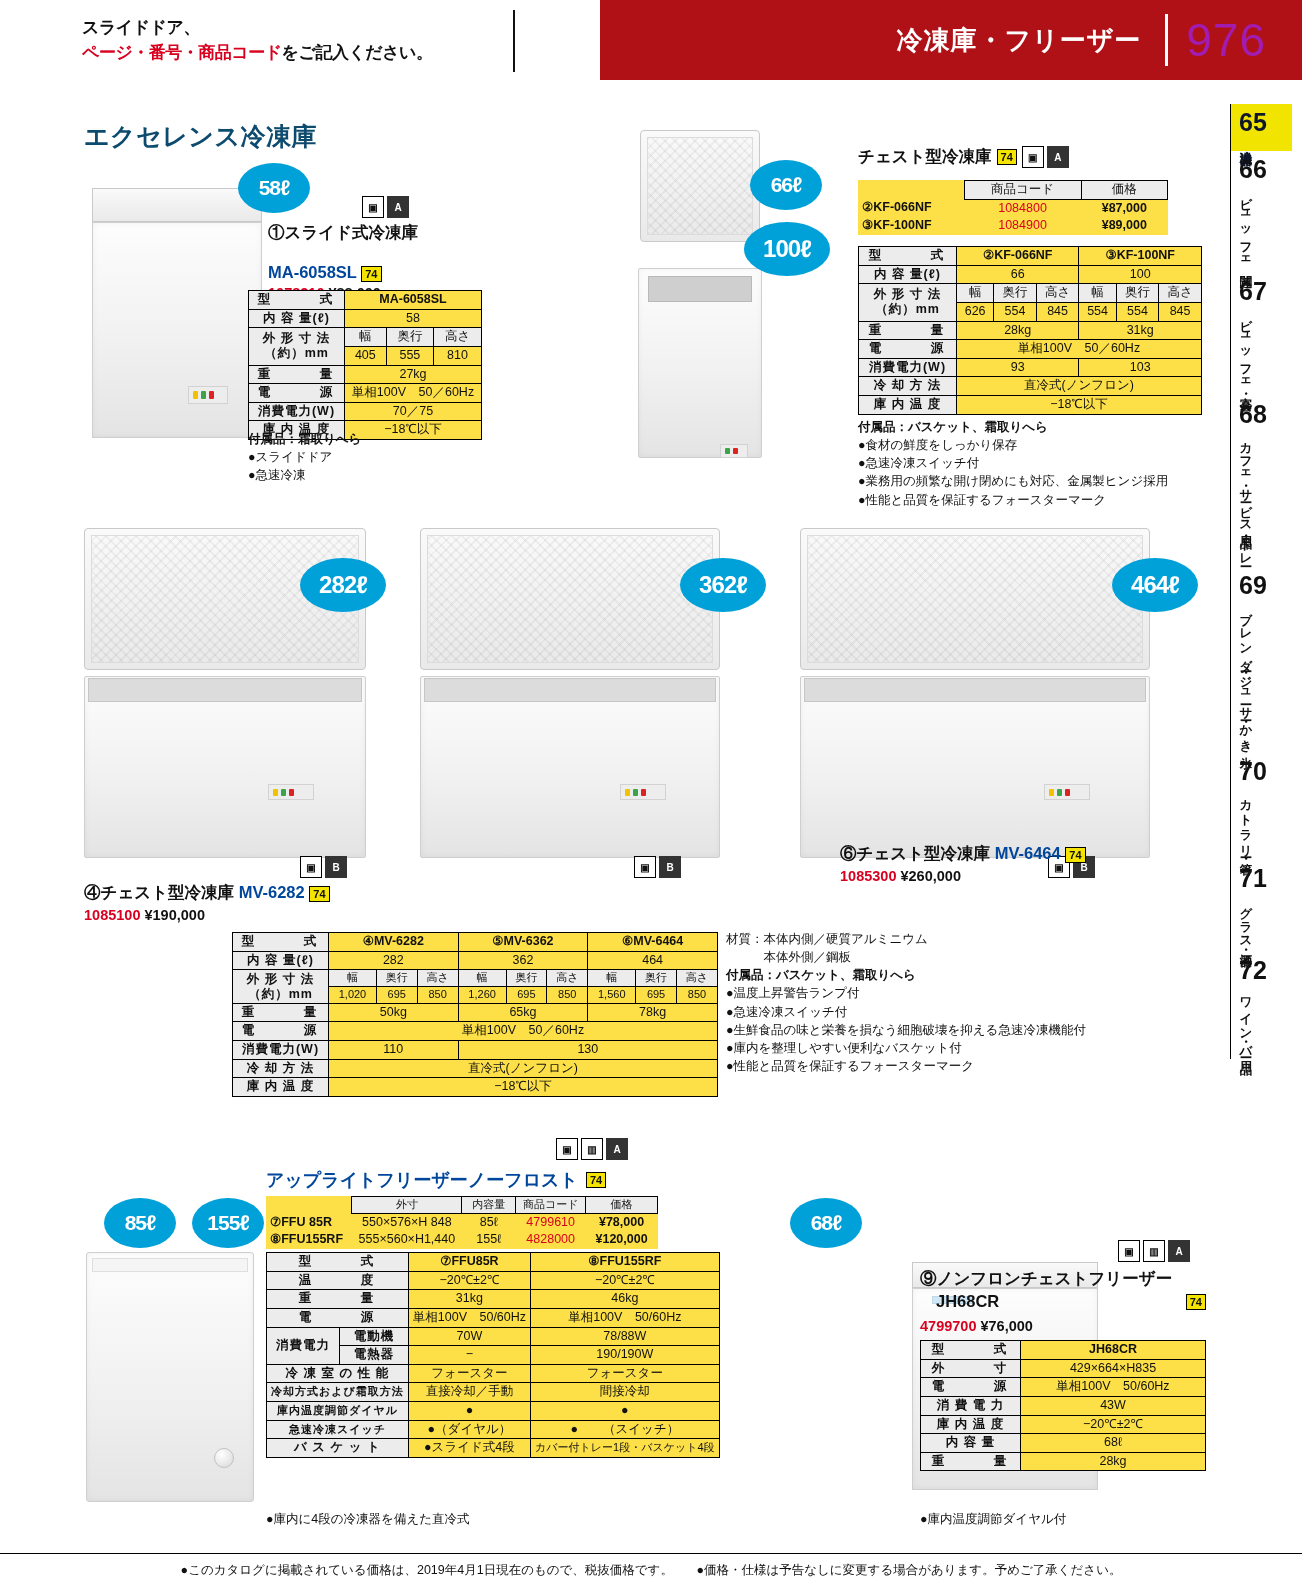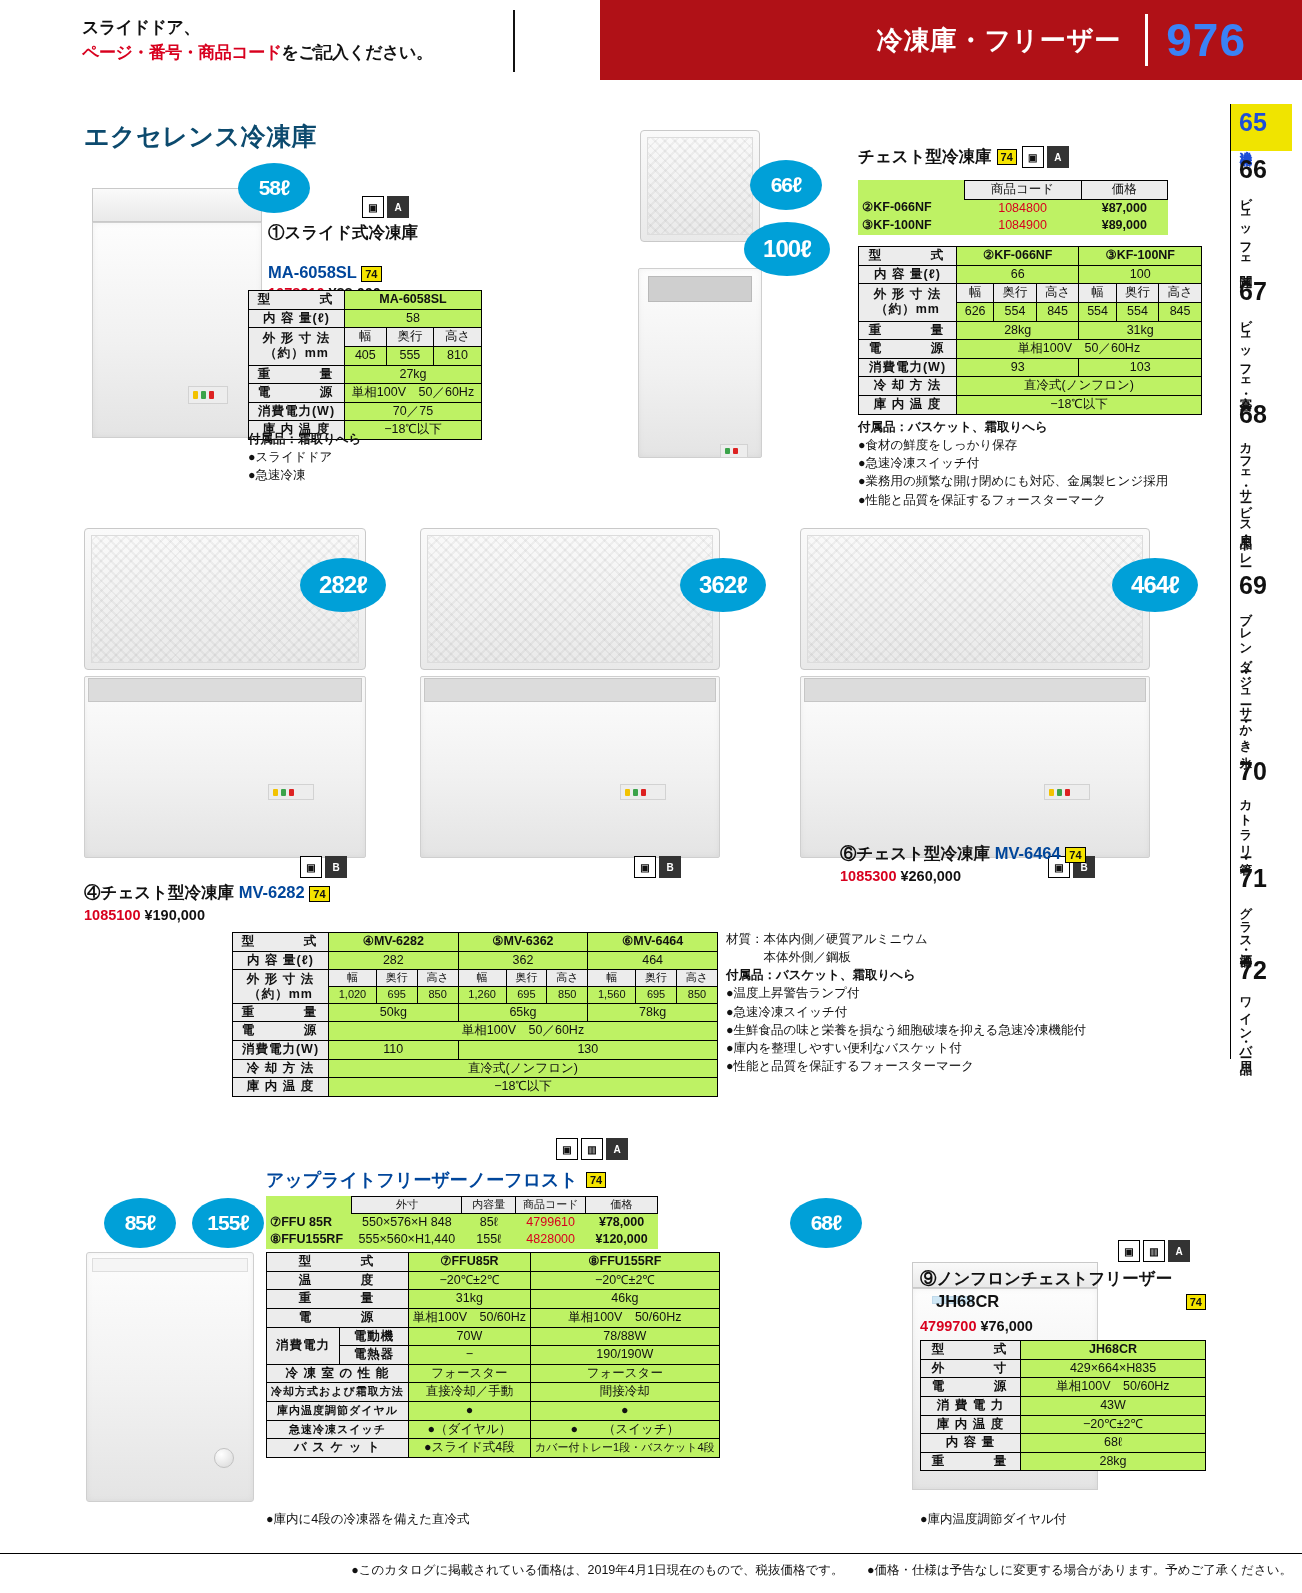--- a/index.html
+++ b/index.html
@@ -30,37 +30,37 @@
   }
   .hdr-bar-inner{
     position:absolute; left:600px; top:0; width:702px; height:80px;
     display:flex; align-items:center; justify-content:flex-end;
   }
   .hdr-cat {
     color:#ffffff; font-size:26px; font-weight:bold; letter-spacing:1px;
     margin-right:24px;
   }
   .hdr-sep { width:3px; height:52px; background:#ffffff; margin-right:18px;}
-  .hdr-page { color:#3b82f6; font-size:46px; font-weight:bold; margin-right:56px; letter-spacing:1px;}
+  .hdr-page { color:#a21caf; font-size:46px; font-weight:normal; margin-right:36px; letter-spacing:1px;}
 
   
   .rail { position:absolute; right:6px; top:104px; width:66px; }
   .rail-item {
     position:relative; width:62px; margin-bottom:0;
     border-left:1px solid #000;
     padding:6px 0 6px 8px;
   }
   .rail-num { font-size:25px; font-weight:bold; line-height:1; }
   .rail-txt {
     font-size:12.5px; font-weight:bold; line-height:1.12;
     writing-mode:vertical-rl; text-orientation:upright;
     margin-top:6px; letter-spacing:1px;
   }
   .rail-item.active { background:#f0e400; }
-  .rail-item.active .rail-num,.rail-item.active .rail-txt{ color:#1d4ed8; }
+  .rail-item.active .rail-num,.rail-item.active .rail-txt{ color:#0f172a; }
 
   
   .sec-title {
     position:absolute; left:84px; top:120px;
     font-size:25px; font-weight:bold; color:#0c4a6e; letter-spacing:0.5px;
   }
 
   
   .bubble {
     position:absolute; border-radius:50%;
@@ -97,21 +97,21 @@
   }
   .fz .led { width:5px; height:8px; border-radius:1px; }
   .fz .knob {
     position:absolute; width:20px; height:20px; border-radius:50%;
     background:radial-gradient(circle at 35% 30%, #fff, #d7d7d7);
     border:1px solid #c2c2c2;
   }
 
   
   table.spec {
-    border-collapse:collapse; font-size:12.5px; background:#bef264;
+    border-collapse:collapse; font-size:12.5px; background:#fde047;
   }
   table.spec td, table.spec th {
     border:1px solid #000; padding:1px 4px; text-align:center;
     font-weight:normal; line-height:1.25; white-space:nowrap;
   }
   table.spec td.lbl {
     background:#ececec; font-weight:bold; letter-spacing:3px; text-align:center;
   }
   table.spec td.lbl2 {
     background:#ececec; font-weight:bold; text-align:center; letter-spacing:1px;
@@ -142,21 +142,21 @@
 
   
   .notes { position:absolute; font-size:12.5px; line-height:1.45; }
   .notes .hd { font-weight:bold; }
   .notes div { white-space:nowrap; }
 
   
   .footer {
     position:absolute; left:0; bottom:14px; width:1302px;
     border-top:1px solid #000; padding-top:8px;
-    text-align:right; font-size:12.5px;
+    text-align:center; font-size:12.5px;
   }
   .footer span { margin:0 10px; }
 
   .mini-hdr { background:#ececec; font-weight:bold; }
   .tiny { font-size:11px; }
 </style>
 </head>
 <body>
 
 <div class="page">

